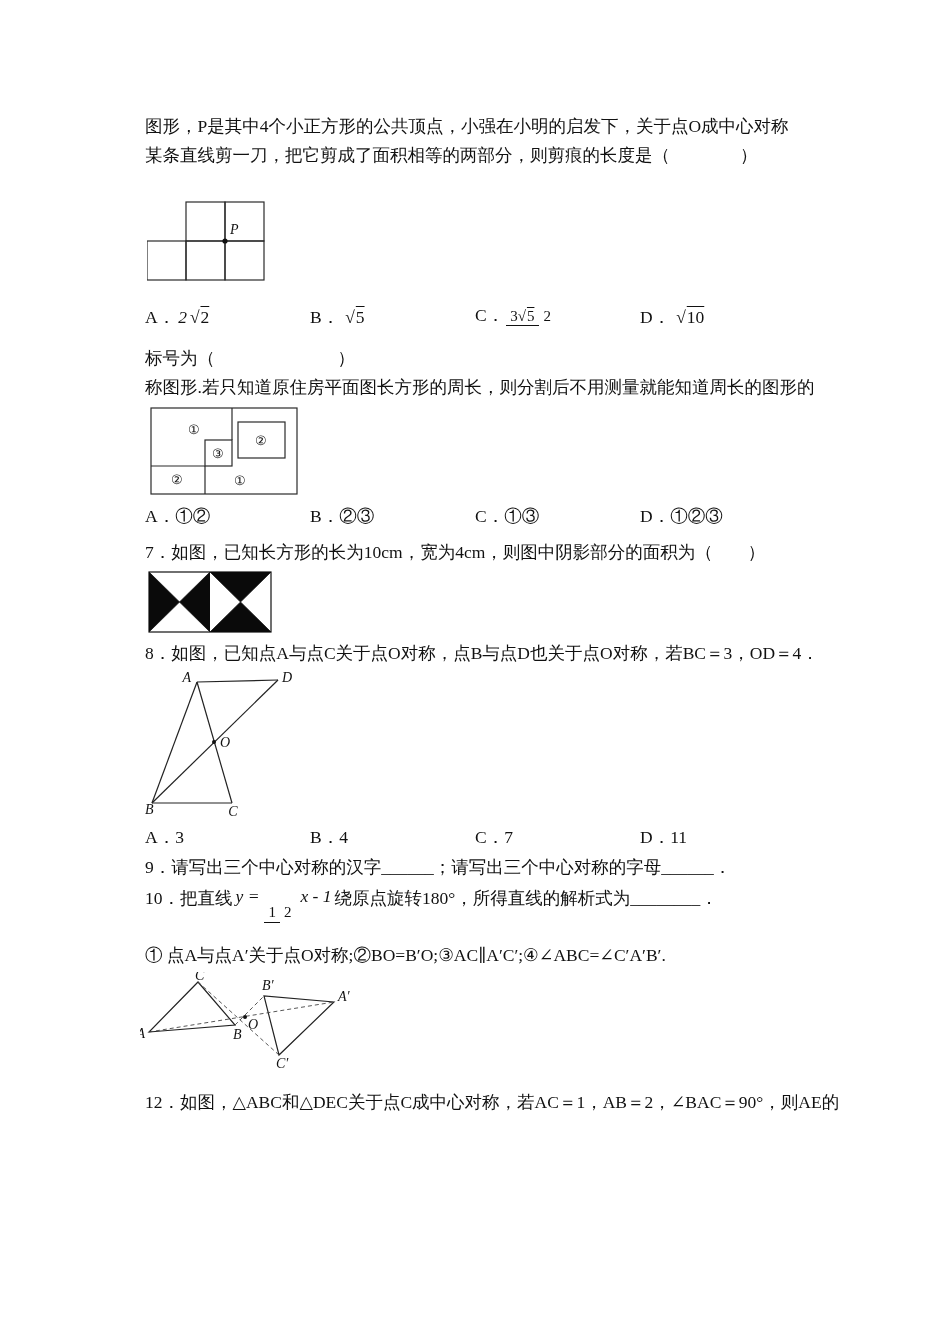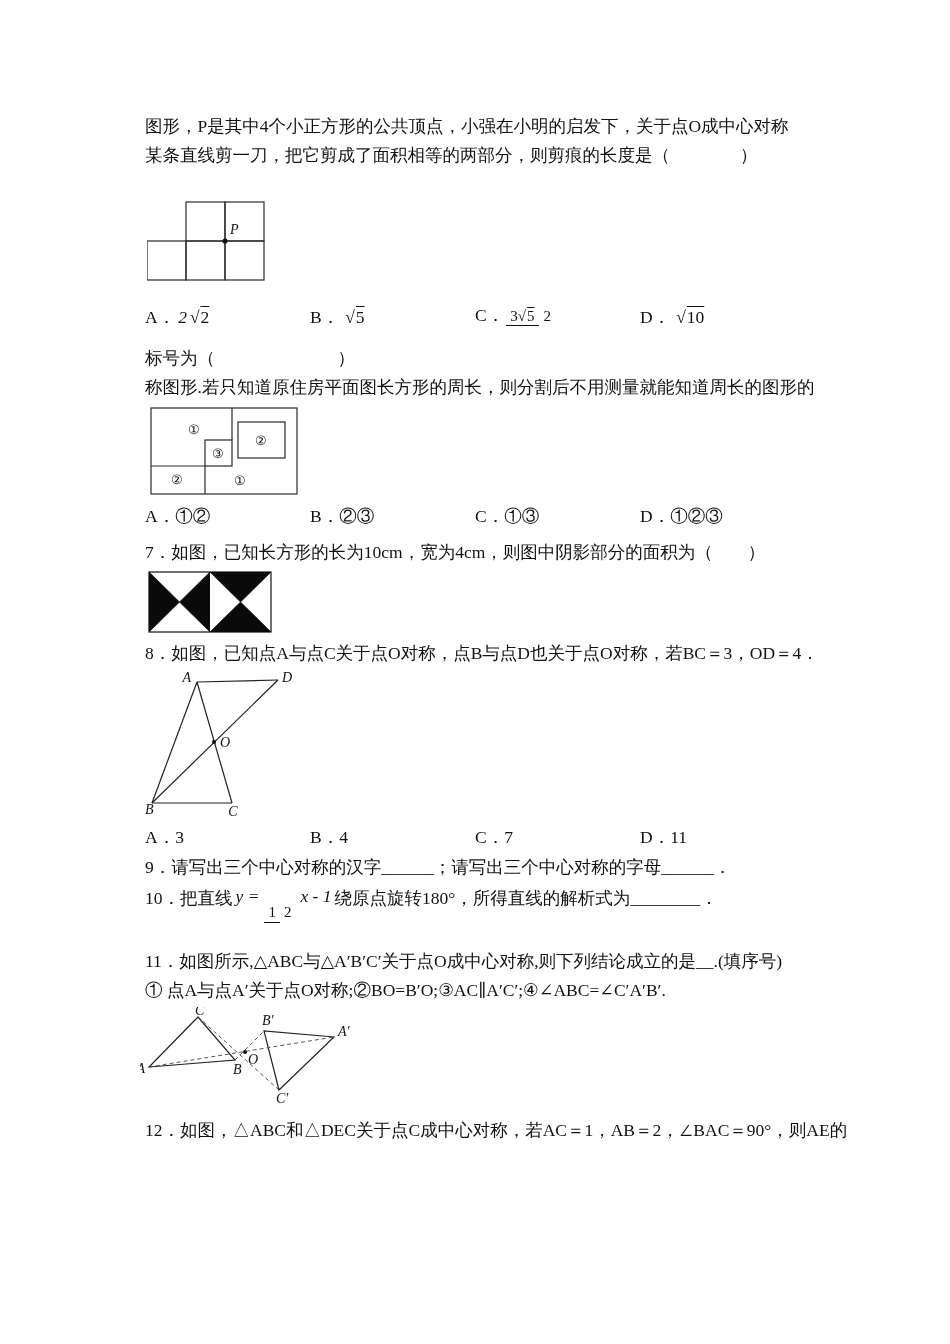--- a/index.html
+++ b/index.html
@@ -148,21 +148,20 @@
     <span>10．把直线</span>
     <span class="mvar">y =</span>
     <span class="frac">
       <span class="num">1</span>
       <span class="den">2</span>
     </span>
     <span class="mvar">x - 1</span>
     <span>绕原点旋转180°，所得直线的解析式为________．</span>
   </div>
 
-  <p class="line" style="margin-top:6px;">11．如图所示,△ABC与△A′B′C′关于点O成中心对称,则下列结论成立的是__.(填序号)</p>
   <p class="line">① 点A与点A′关于点O对称;②BO=B′O;③AC∥A′C′;④∠ABC=∠C′A′B′.</p>
 
   <div class="fig" style="margin:2px 0 0 -5px;">
     <svg width="212" height="100" viewBox="0 0 212 100">
       <g stroke="#222" stroke-width="1.2" fill="none">
         <polygon points="9,60 95,53 58,10"></polygon>
         <polygon points="194,30 124,24 139,83"></polygon>
       </g>
       <g stroke="#444" stroke-width="0.9" fill="none" stroke-dasharray="4,3">
         <line x1="9" y1="60" x2="194" y2="30"></line>
@@ -173,15 +172,15 @@
       <text class="fig-label" x="5" y="66" text-anchor="end" font-size="12">A</text>
       <text class="fig-label" x="93" y="67" font-size="12">B</text>
       <text class="fig-label" x="55" y="8" font-size="12">C</text>
       <text class="fig-label" x="108" y="57" font-size="12">O</text>
       <text class="fig-label" x="198" y="29" font-size="12">A′</text>
       <text class="fig-label" x="122" y="18" font-size="12">B′</text>
       <text class="fig-label" x="136" y="96" font-size="12">C′</text>
     </svg>
   </div>
 
-  <p class="line" style="margin-top:9px;font-family:Liberation Serif, serif;">12．如图，△ABC和△DEC关于点C成中心对称，若AC＝1，AB＝2，∠BAC＝90°，则AE的</p>
+  <p class="line" style="margin-top:16px;">12．如图，△ABC和△DEC关于点C成中心对称，若AC＝1，AB＝2，∠BAC＝90°，则AE的</p>
 
 </div>
 
 </body></html>

